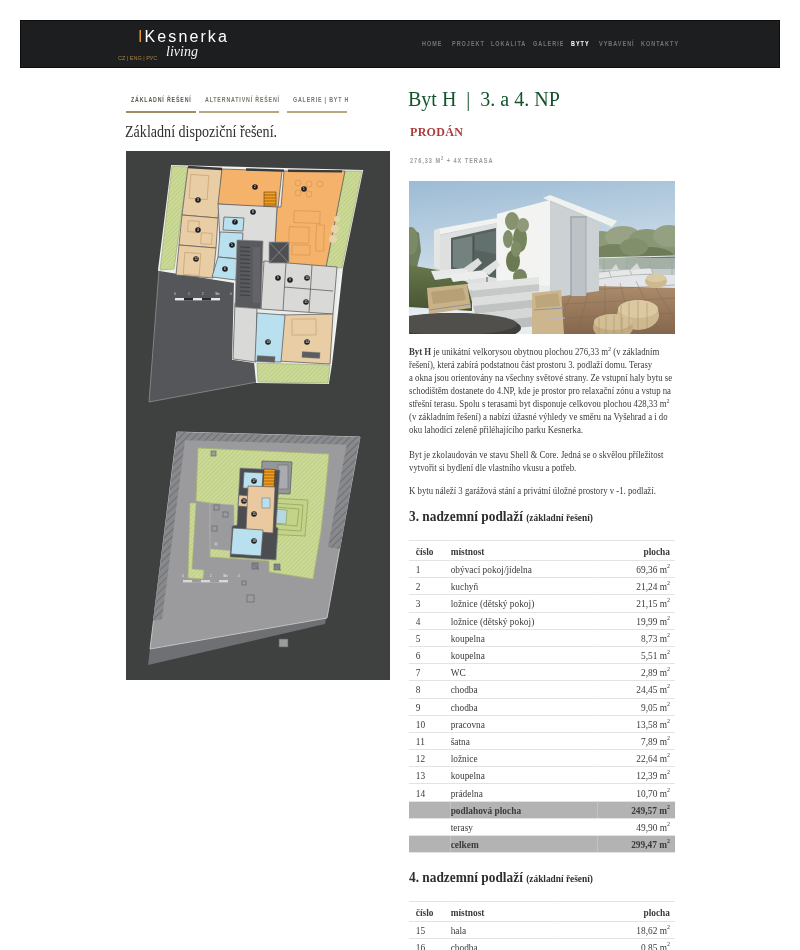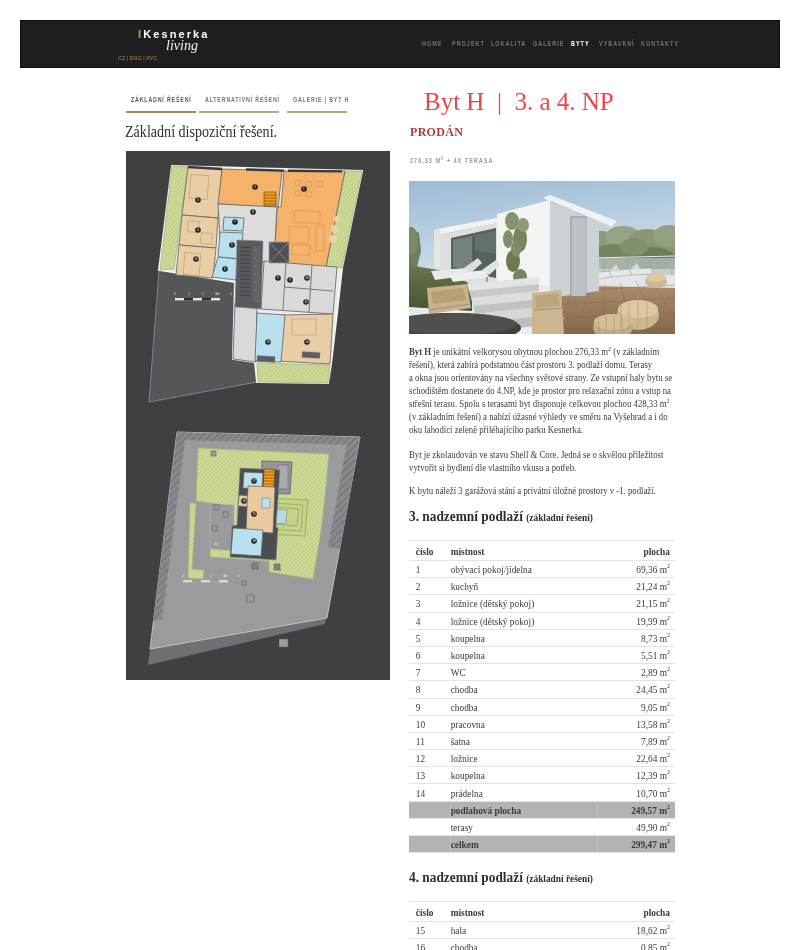--- a/index.html
+++ b/index.html
@@ -17,21 +17,21 @@
   .rt .sum td { background:#b3b3b3; font-weight:bold; }
   .rt sup { font-size:7px; }
   sup { line-height:0; }
 </style>
 </head>
 <body>
 
 <div class="abs" style="left:20px;top:20px;width:760px;height:48px;background:#1d1e20;border:1px solid #0e0e0e;"></div>
 
 <div class="abs" style="left:118px;top:28px;font-family:'Liberation Sans',sans-serif;">
-  <div style="font-size:11px;font-weight:bold;color:#fff;letter-spacing:2.1px;padding-left:20px;"><span style="color:#e8952f;">I</span>Kesnerka</div>
+  <div style="font-size:16px;font-weight:normal;color:#fff;letter-spacing:2.1px;padding-left:20px;"><span style="color:#e8952f;">I</span>Kesnerka</div>
   <div style="font-family:'Liberation Serif',serif;font-style:italic;font-size:14px;color:#f5f5f5;margin-left:48px;margin-top:-2px;">living</div>
 </div>
 
 <div class="abs" style="left:118px;top:55px;font-family:'Liberation Sans',sans-serif;font-size:5.5px;color:#a8823f;">CZ | ENG | <span>РУС</span></div>
 
 <div style="font-family:'Liberation Sans',sans-serif;font-size:7px;font-weight:bold;letter-spacing:1.3px;color:#757575;white-space:nowrap;">
   <span class="abs nv" style="left:422px;top:40px;">HOME</span>
   <span class="abs nv" style="left:452px;top:40px;">PROJEKT</span>
   <span class="abs nv" style="left:491px;top:40px;">LOKALITA</span>
   <span class="abs nv" style="left:533px;top:40px;">GALERIE</span>
@@ -284,21 +284,21 @@
 
 <rect x="57" y="429" width="45" height="2.4" fill="#d8d8d8"></rect>
 <rect x="66" y="429" width="9" height="2.4" fill="#9b9b9e"></rect>
         <rect x="84" y="429" width="9" height="2.4" fill="#9b9b9e"></rect>
 <text x="56" y="426" font-family="Liberation Sans" font-size="3.5" fill="#e2e2e2" letter-spacing="5.5">0 1 2 3 4</text>
 <text x="97" y="426" font-family="Liberation Sans" font-size="3.5" fill="#e2e2e2">5m</text>
 </g>
 </svg>
 </div>
 
-<div class="abs" style="left:408px;top:88px;font-size:25px;color:#ef4444;margin-left:16px;">Byt H &nbsp;|&nbsp; 3. a 4. NP</div>
+<div class="abs" style="left:408px;top:88px;font-size:20px;color:#14532d;">Byt H &nbsp;|&nbsp; 3. a 4. NP</div>
 
 <div class="abs" style="left:410px;top:125px;font-size:12px;font-weight:bold;color:#ac3c3c;letter-spacing:0.3px;">PRODÁN</div>
 
 <div class="abs" style="left:410px;top:157px;font-family:'Liberation Sans',sans-serif;font-size:7px;font-weight:bold;color:#9c9c98;letter-spacing:1.2px;transform:scaleX(0.8);transform-origin:0 0;">276,33 M<sup style="font-size:5px;">2</sup> + 4X TERASA</div>
 
 <div class="abs" style="left:409px;top:181px;width:266px;height:153px;overflow:hidden;" id="photobox">
 <svg width="266" height="153" viewBox="0 0 266 153" xmlns="http://www.w3.org/2000/svg">
 <defs>
 <linearGradient id="sky" x1="0" y1="0" x2="0.2" y2="1">
   <stop offset="0" stop-color="#9cbbd5"></stop>

